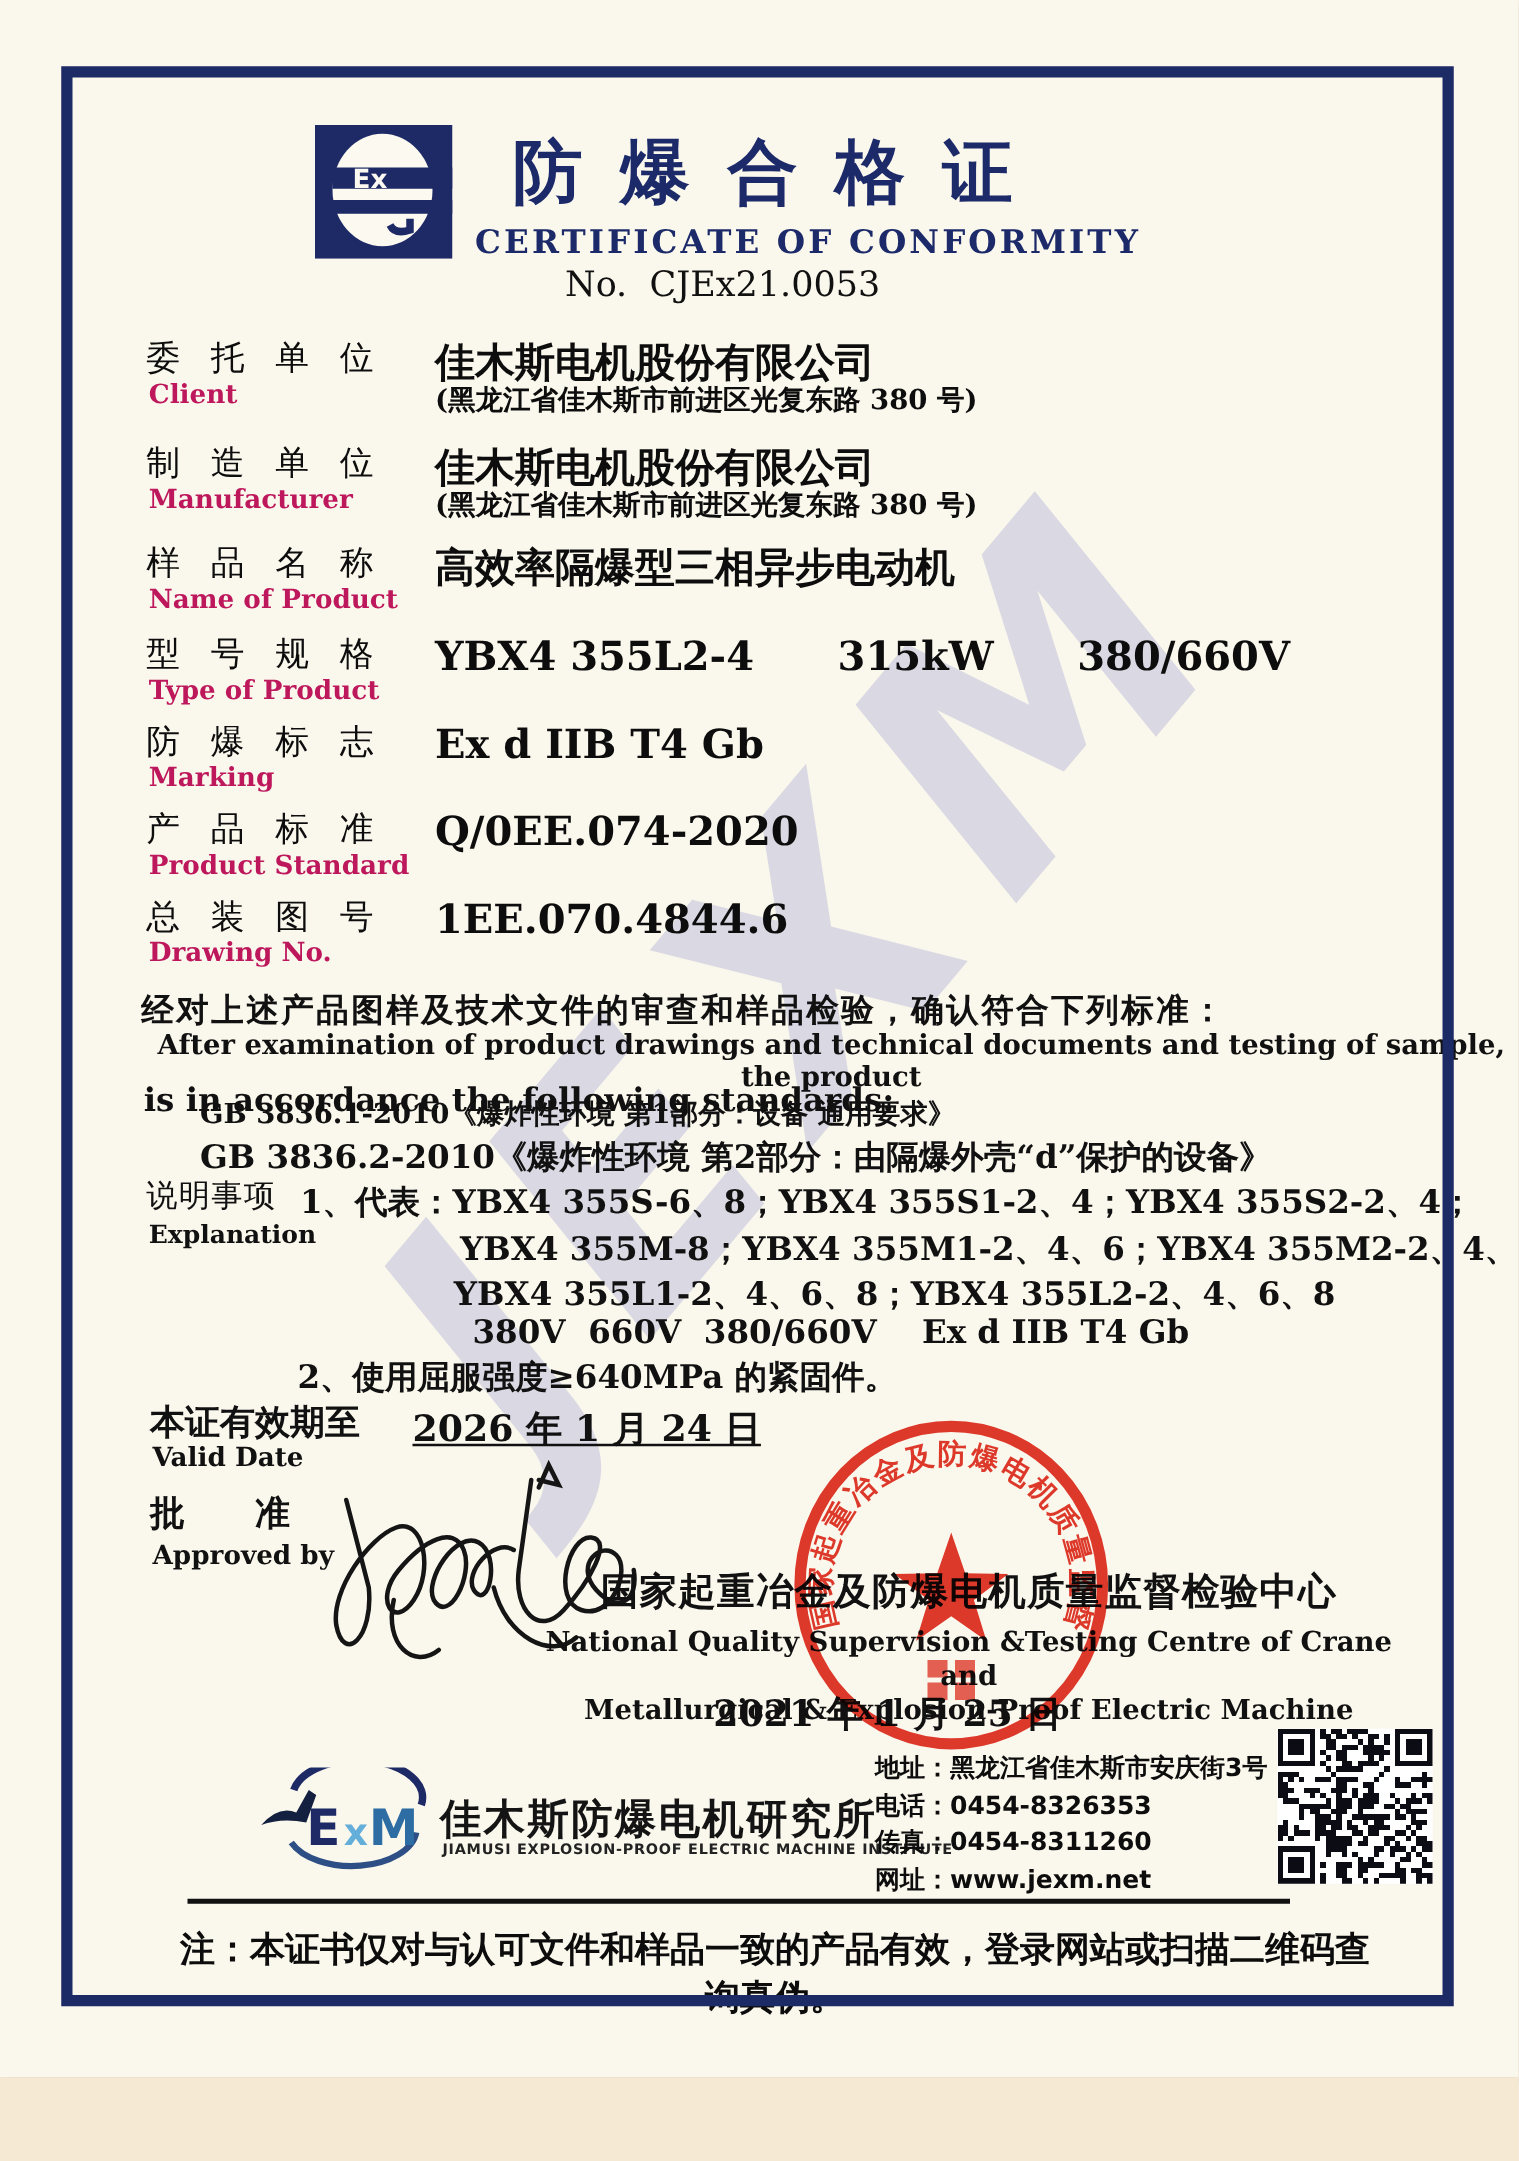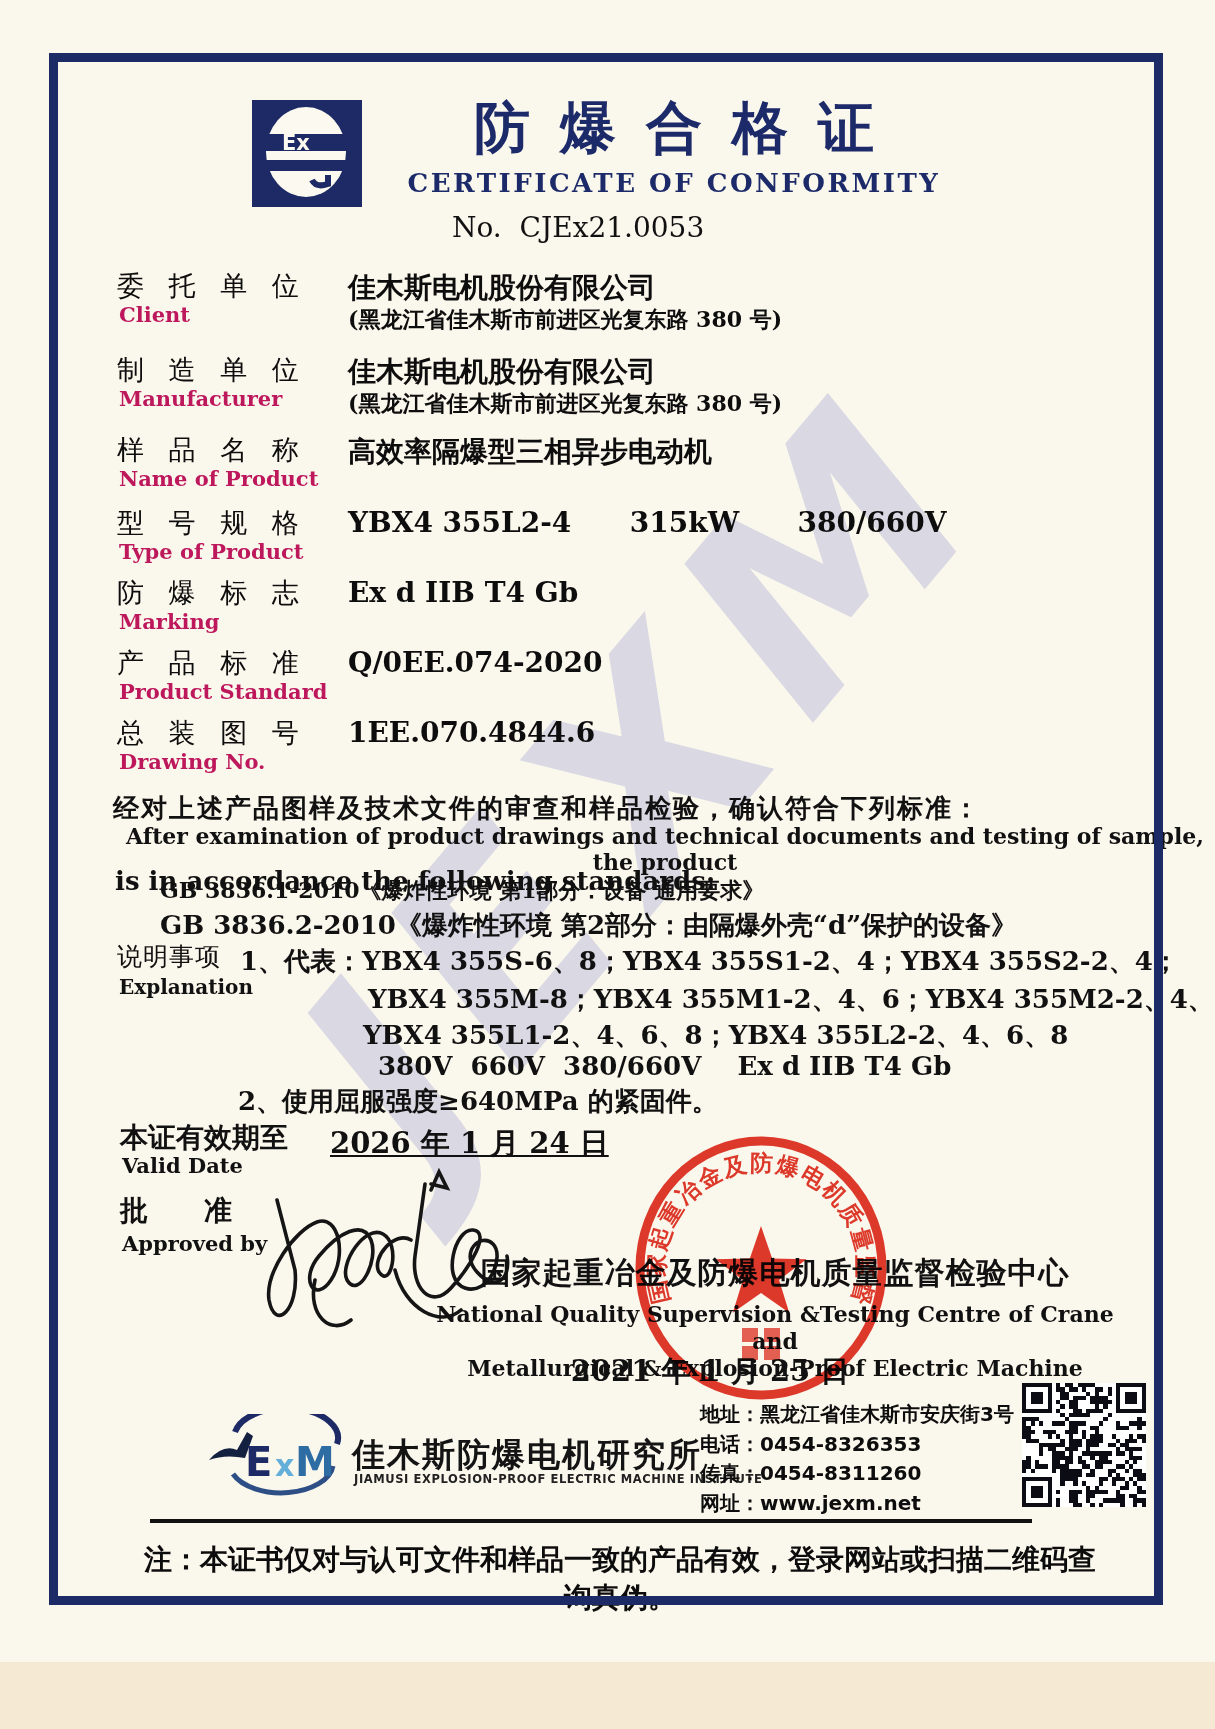--- a/index.html
+++ b/index.html
@@ -27,36 +27,36 @@
     font-family:"DejaVu Sans","Liberation Sans",sans-serif;
     font-style:italic;font-weight:bold;
     font-size:275px;letter-spacing:28px;
     color:rgba(163,166,214,0.38);
     z-index:0;pointer-events:none;user-select:none;
   }
   .abs{position:absolute;}
   .pre{white-space:pre;}
   
   .logo-ex{left:252px;top:100px;width:110px;height:107px;z-index:2;}
-  .title-wrap{left:380px;top:96px;width:540px;text-align:center;z-index:2;margin-left:24px;}
+  .title-wrap{left:380px;top:107px;width:540px;text-align:left;z-index:2;}
   .title-cn{
     font-size:56px;font-weight:bold;color:#1c2a6a;
     letter-spacing:30px;text-indent:30px;line-height:64px;
     font-family:"DejaVu Sans","Liberation Sans",sans-serif;
   }
   .title-en{
     margin-top:8px;font-size:26px;font-weight:bold;color:#1c2a6a;
     letter-spacing:2.5px;font-family:"DejaVu Serif","Liberation Serif",serif;
   }
   .cert-no{left:452px;top:211px;font-size:28px;color:#111;z-index:2;}
   
   .frow{left:0;top:0;width:1100px;height:80px;z-index:2;}
   .flabel{position:absolute;left:117px;top:0;font-size:27px;letter-spacing:8px;color:#0d0d0d;}
   .fsub{position:absolute;left:119px;top:34px;font-size:21px;font-weight:600;color:#be185d;}
-  .fval{position:absolute;left:348px;top:1px;font-size:28px;font-weight:700;color:#0d0d0d;}
+  .fval{position:absolute;left:348px;top:1px;font-size:32px;font-weight:700;color:#0d0d0d;}
   .fnote{position:absolute;left:348px;top:37px;font-size:22px;font-weight:600;color:#0d0d0d;}
   
   .stline{z-index:2;}
   .st-cn{left:113px;top:791px;font-size:26px;font-weight:600;letter-spacing:2px;}
   .st-en1{left:115px;top:823px;font-size:22px;font-weight:600;text-align:center;}
   .st-en2{left:115px;top:850px;font-size:26px;font-weight:600;margin-top:16px;}
   .st-gb1{left:160px;top:876px;font-size:22px;font-weight:600;}
   .st-gb2{left:160px;top:908px;font-size:26px;font-weight:600;}
   
   .exp-label{left:117px;top:940px;font-size:25px;letter-spacing:1px;z-index:2;}

